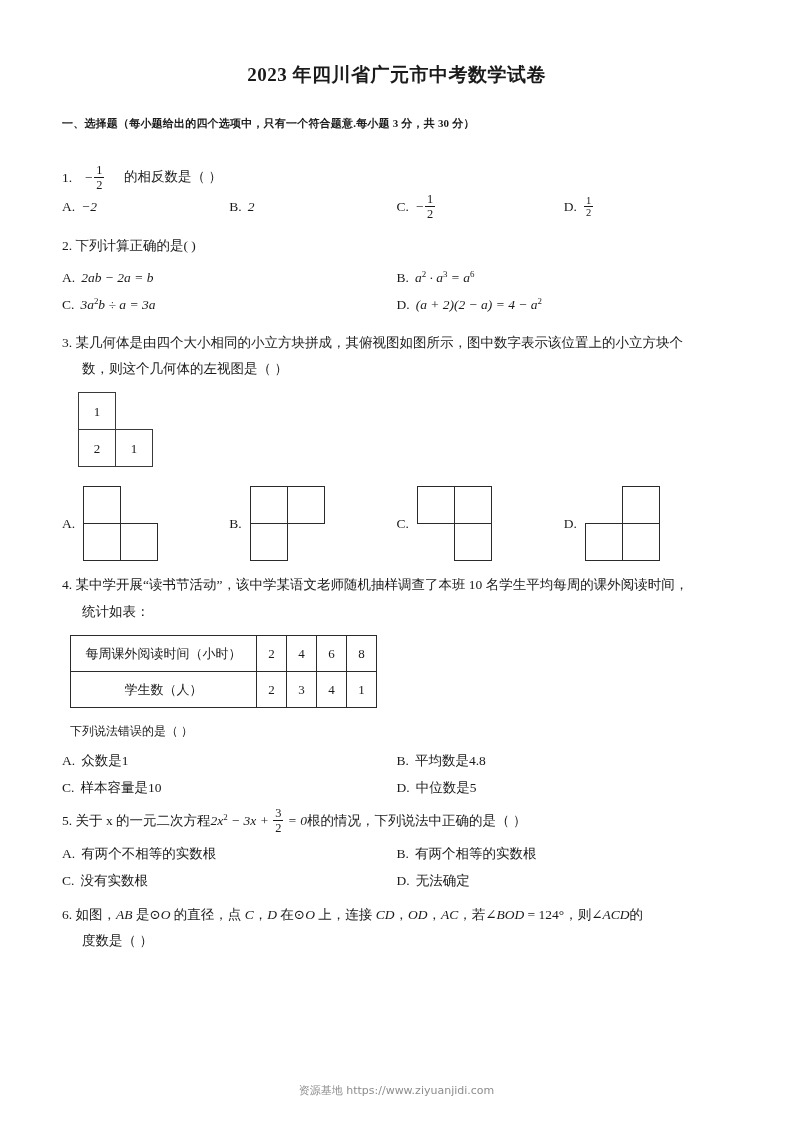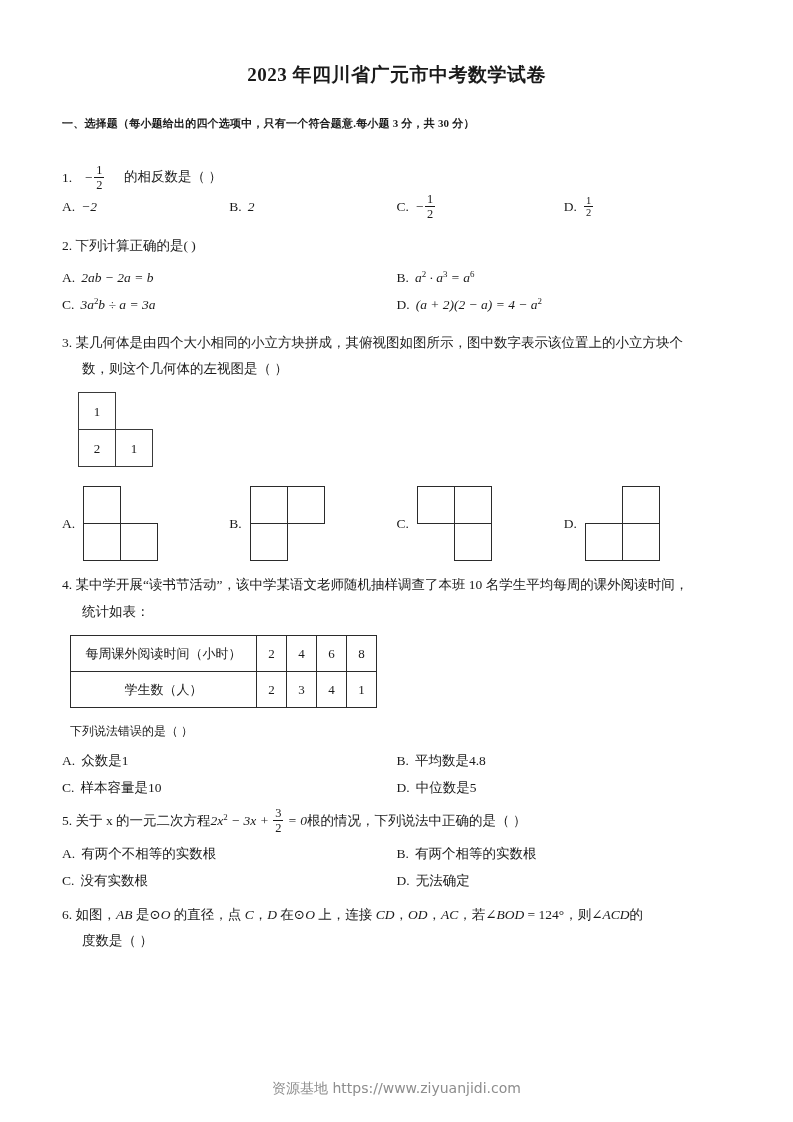--- a/index.html
+++ b/index.html
@@ -112,21 +112,21 @@
   .stat-table td.hdr { width: 186px; }
   .stat-table td.val { width: 30px; }
 
   .sub-stem { font-size: 12px; margin: 6px 0 4px 8px; }
 
   .footer {
     position: absolute;
     left: 0; right: 0;
     bottom: 24px;
     text-align: center;
-    font-size: 14px;
+    font-size: 11px;
     color: #8d8d8d;
     font-family: "DejaVu Sans", sans-serif;
   }
   .indent { display: inline-block; width: 20px; }
 </style>
 </head>
 <body>
 
 <div class="page">
 

